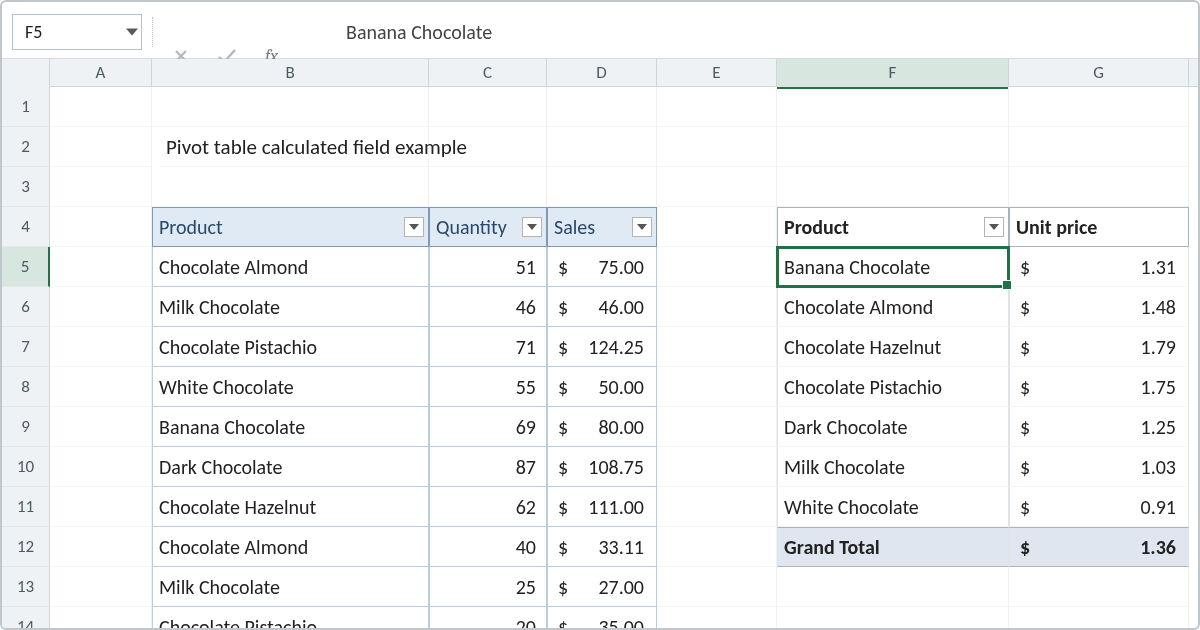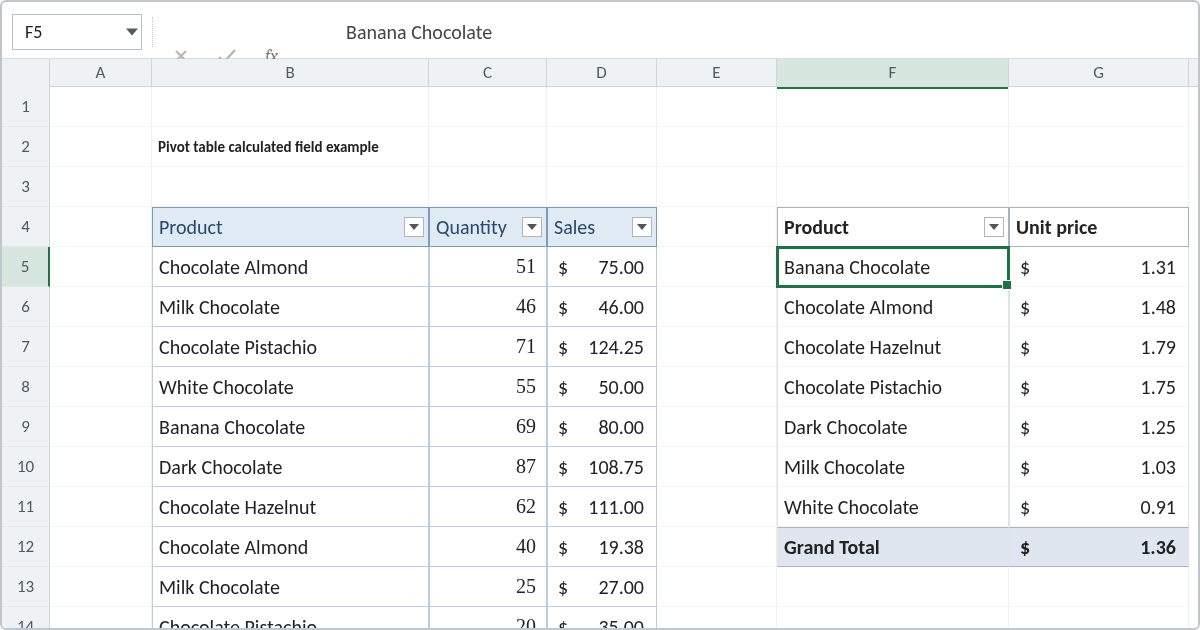--- a/index.html
+++ b/index.html
@@ -153,21 +153,21 @@
   .thdr .dd::after, .pvh .dd::after {
     content:""; width:0;height:0;
     border-left:5px solid transparent;border-right:5px solid transparent;border-top:6px solid #555;
   }
   .tcell {
     background: #fff;
     border-left: 1px solid #b9cde0;
     border-right: 1px solid #b9cde0;
     border-bottom: 1px solid #b9cde0;
   }
-  .tcell.num { justify-content:flex-end; padding-right: 10px; font-family: Liberation Serif, serif;}
+  .tcell.num { justify-content:flex-end; padding-right: 10px;}
   .money { display:flex; width:100%; justify-content:space-between; padding:0 6px 0 4px;}
   .money .d { color:#222;}
   .money .v { text-align:right; }
 
   
   .pvh {
     font-weight: bold;
     border: 1px solid #a7b3bd;
     border-bottom: 1px solid #a7b3bd;
     position:relative;
@@ -193,23 +193,24 @@
   }
   .selected::after{
     content:"";
     position:absolute;
     right:-4px; bottom:-4px;
     width:8px;height:8px;background:#1f7246;
     border:1px solid #fff;
   }
 
   .title-cell {
-    font-weight: bold;
-    font-size: 15px;
+    font-weight: normal;
+    font-size: 21px;
     white-space: nowrap;
+    margin-left: 8px;
   }
 </style>
 </head>
 <body>
 
 <div class="outer">
 
   <div class="fbar">
     <div class="namebox">
       <span>F5</span>
@@ -433,21 +434,21 @@
           </span>
         </div>
 
       <div class="rowhdr">12</div>
       <div class="cell"></div>
       <div class="cell tcell">Chocolate Almond</div>
       <div class="cell tcell num">40</div>
       <div class="cell tcell">
           <span class="money">
             <span class="d">$</span>
-            <span class="v">19.38</span>
+            <span class="v">33.11</span>
           </span>
         </div>
       <div class="cell"></div>
       <div class="cell pcell ptotal">Grand Total</div>
       <div class="cell pcell ptotal">
           <span class="money" style="font-weight:bold;">
             <span class="d">$</span>
             <span class="v">1.36</span>
           </span>
         </div>

